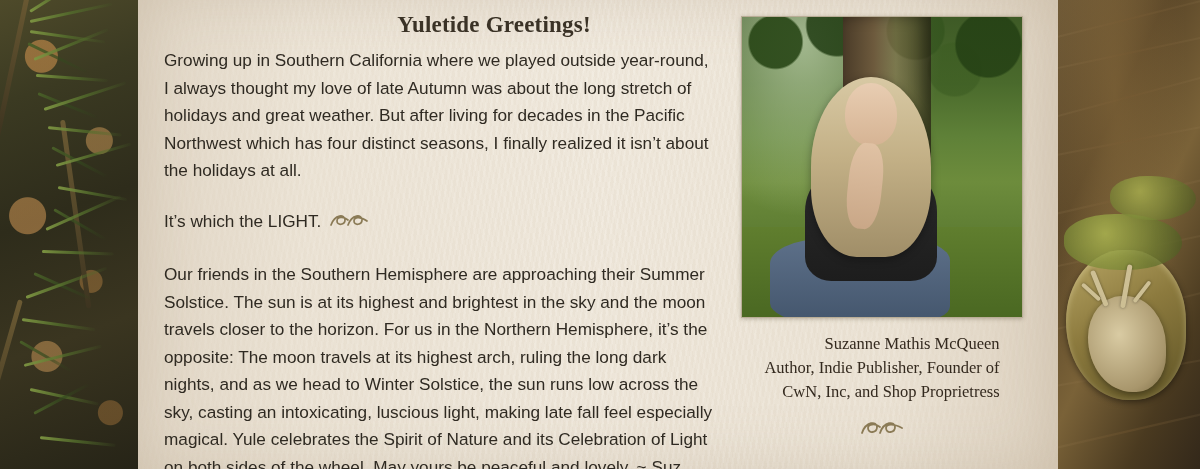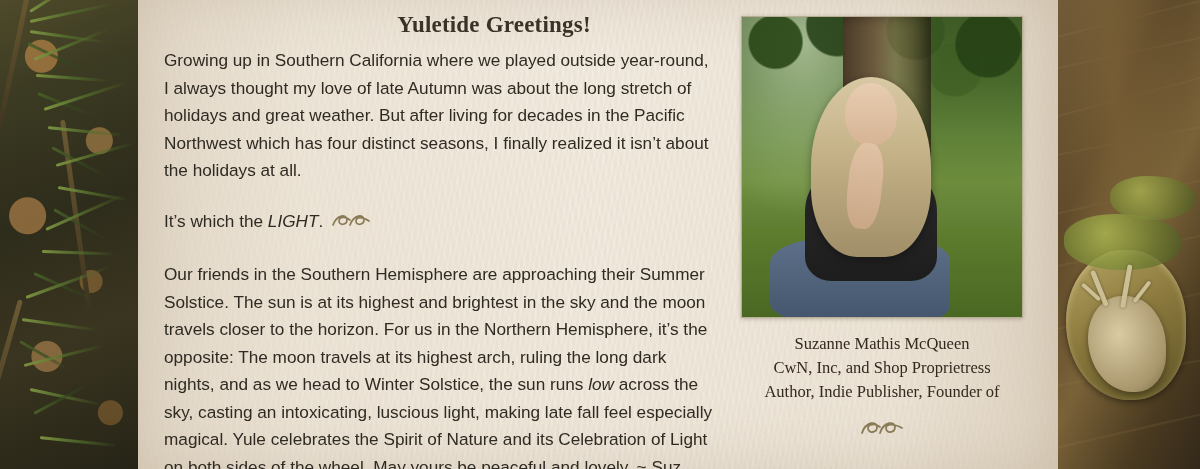--- a/index.html
+++ b/index.html
@@ -135,21 +135,21 @@
   .body-text {
     font-family: "Liberation Sans", sans-serif;
     font-size: 17.2px;
     line-height: 27.5px;
     color: #2f2a22;
   }
   .body-text p {
     margin: 0 0 23px 0;
   }
   .body-text p:last-child { margin-bottom: 0; }
-  .italic { font-style: italic; }
+  .italic { }
 
   .swirl {
     display: inline-block;
     vertical-align: -3px;
     margin-left: 8px;
   }
 
   
   .photo-col {
     width: 326px;
@@ -238,21 +238,21 @@
   }
 
   .caption {
     margin-top: 14px;
     text-align: center;
     font-family: "Liberation Serif", serif;
     font-size: 16.5px;
     line-height: 24px;
     color: #33291e;
   }
-  .caption div { white-space: nowrap; }
+  .caption div { white-space: nowrap; text-align: right; }
   .caption-swirl {
     margin-top: 14px;
     display: flex;
     justify-content: center;
   }
 </style>
 </head>
 <body>
 
 <div id="page">
@@ -341,22 +341,22 @@
           <div class="ph-grass"></div>
           <div class="ph-jeans"></div>
           <div class="ph-torso"></div>
           <div class="ph-hair"></div>
           <div class="ph-face"></div>
           <div class="ph-arm"></div>
         </div>
 
         <div class="caption">
           <div>Suzanne Mathis McQueen</div>
+          <div>Author, Indie Publisher, Founder of</div>
           <div>CwN, Inc, and  Shop Proprietress</div>
-          <div>Author, Indie Publisher, Founder of</div>
         </div>
 
         <div class="caption-swirl">
           <svg width="48" height="20" viewBox="0 0 48 20" aria-hidden="true">
             <path d="M4 15 C 8 3, 19 3, 19 9 C 19 15, 10 16, 10 10 C 10 6, 17 5, 22 9" fill="none" stroke="#8a7a55" stroke-width="1.8" stroke-linecap="round"></path>
             <path d="M22 15 C 26 3, 37 3, 37 9 C 37 15, 28 16, 28 10 C 28 6, 35 5, 44 10" fill="none" stroke="#8a7a55" stroke-width="1.8" stroke-linecap="round"></path>
           </svg>
         </div>
       </div>
 

